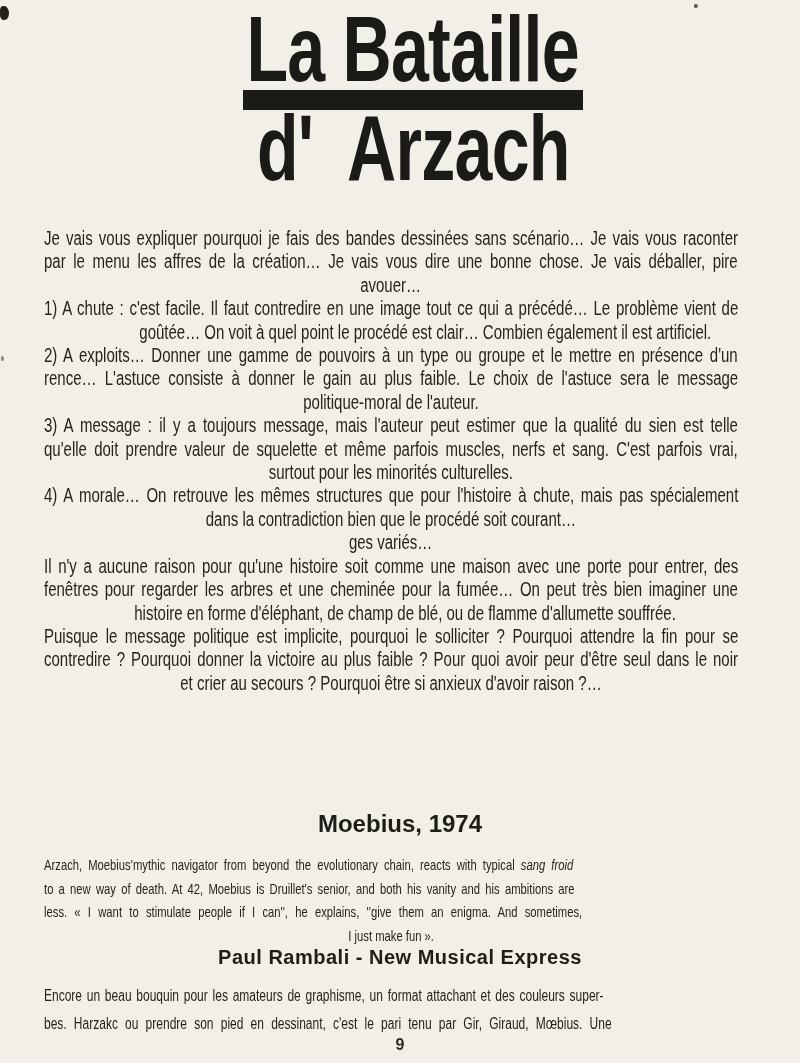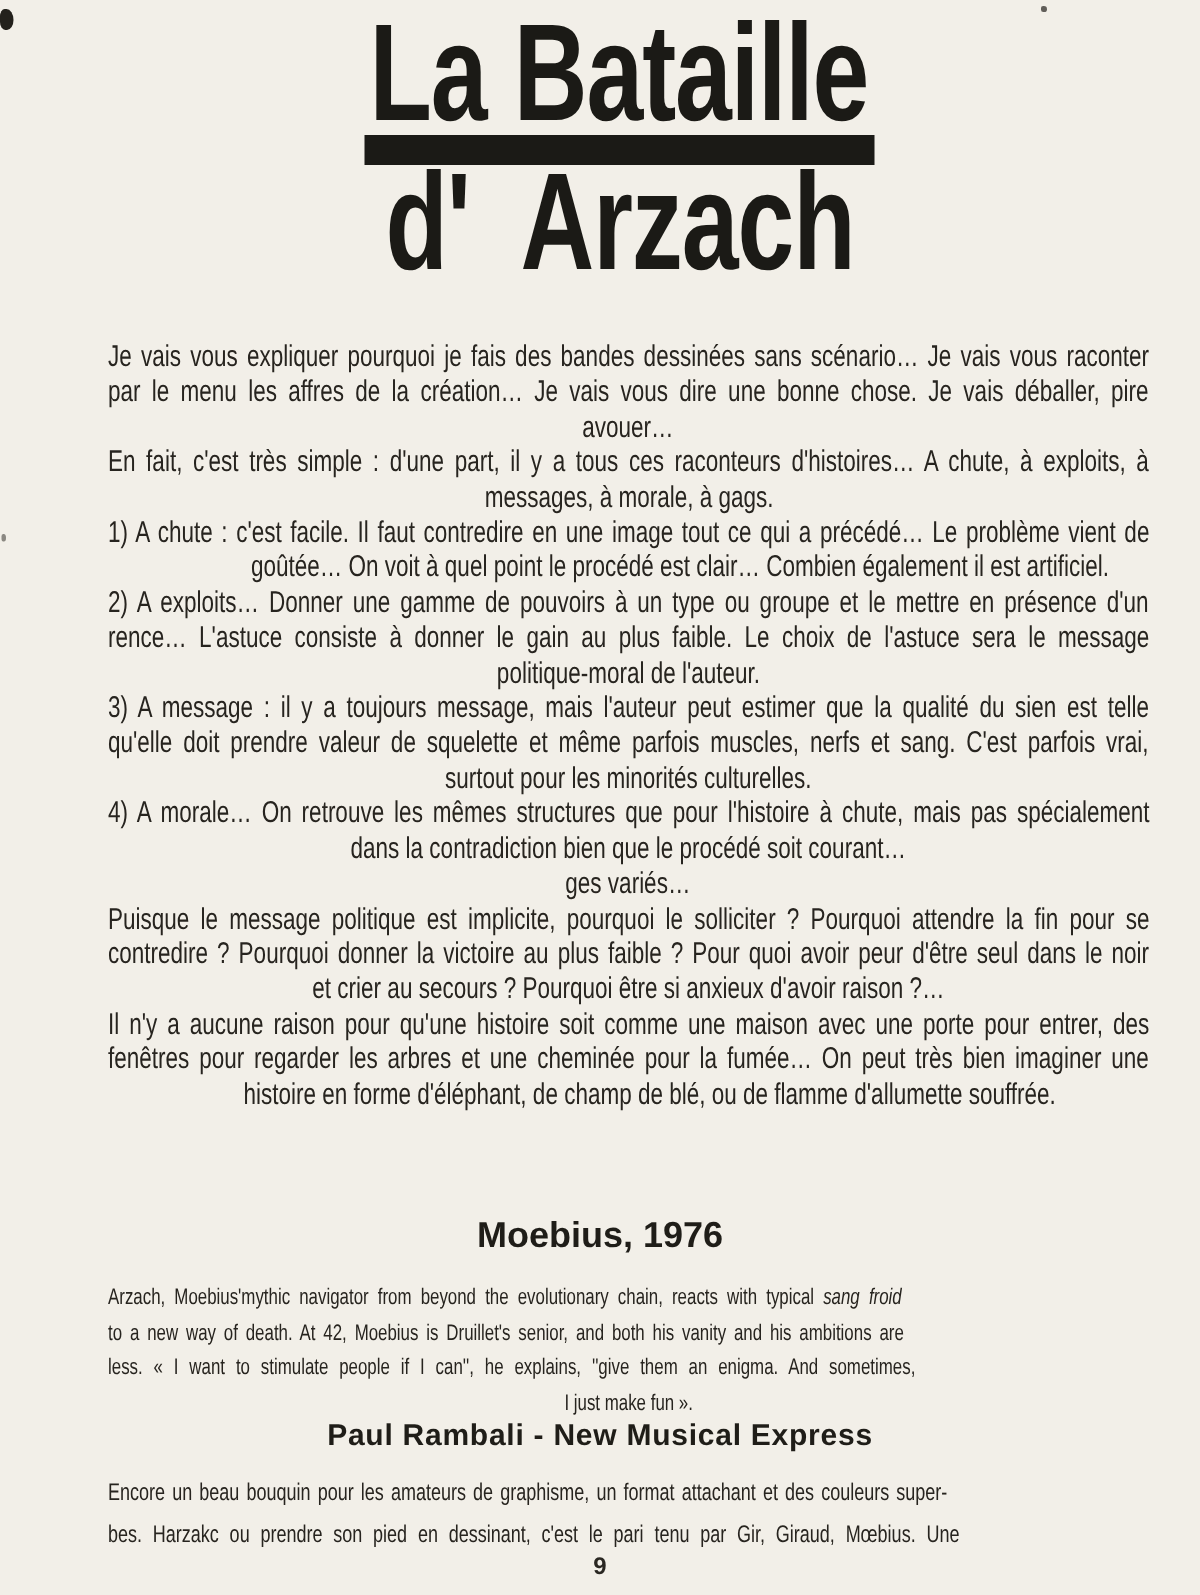--- a/index.html
+++ b/index.html
@@ -16,21 +16,21 @@
     letter-spacing:-1px;white-space:nowrap;
   }
   .title-line .cond{display:inline-block;white-space:nowrap;transform:scaleX(0.74);transform-origin:50% 50%;}
   #title-line1{top:3px}
   #title-line2{top:102px}
   #title-bar{
     position:absolute;left:243px;top:90px;width:340px;height:20px;
     background:#1b1a16;
   }
   
-  .textblock{position:absolute;left:72px;width:694px;}
+  .textblock{position:absolute;left:44px;width:694px;}
   #body-text{top:227px;line-height:23.4px;font-size:20px;}
   #english-quote{top:853px;line-height:23.7px;font-size:15px;}
   #closing-text{top:982px;line-height:28px;font-size:16px;}
   .ln{display:block;}
   .ln .cond{display:inline-block;white-space:nowrap;transform:scaleX(0.75);}
   .j{text-align:left}
   .j .cond{transform-origin:0 50%;}
   .c{text-align:center}
   .c .cond{transform-origin:50% 50%;}
   .it{font-style:italic}
@@ -63,24 +63,20 @@
 <div class="title-line" id="title-line2"><span class="cond">d'&nbsp; Arzach</span></div>
 
 <div class="textblock" id="body-text">
 
   <div class="para">
     <div class="ln j"><span class="cond jfit" style="word-spacing: 2.62222px;">Je vais vous expliquer pourquoi je fais des bandes dessinées sans scénario… Je vais vous raconter</span></div>
     <div class="ln j"><span class="cond jfit" style="word-spacing: 4.46296px;">par le menu les affres de la création… Je vais vous dire une bonne chose. Je vais déballer, pire</span></div>
     <div class="ln c"><span class="cond">avouer…</span></div>
   </div>
 
-  <div class="para">
-    <div class="ln j"><span class="cond jfit" style="word-spacing: 3.85965px;">En fait, c'est très simple : d'une part, il y a tous ces raconteurs d'histoires… A chute, à exploits, à</span></div>
-    <div class="ln c"><span class="cond">messages, à morale, à gags.</span></div>
-  </div>
 
   <div class="para">
     <div class="ln j"><span class="cond jfit" style="word-spacing: 2.06667px;">1) A chute : c'est facile. Il faut contredire en une image tout ce qui a précédé… Le problème vient de</span></div>
     <div class="ln c"><span class="cond">goûtée… On voit à quel point le procédé est clair… Combien également il est artificiel.</span></div>
   </div>
 
   <div class="para">
     <div class="ln j"><span class="cond jfit" style="word-spacing: 3.24074px;">2) A exploits… Donner une gamme de pouvoirs à un type ou groupe et le mettre en présence d'un</span></div>
     <div class="ln j"><span class="cond jfit" style="word-spacing: 5.39583px;">rence… L'astuce consiste à donner le gain au plus faible. Le choix de l'astuce sera le message</span></div>
     <div class="ln c"><span class="cond">politique-moral de l'auteur.</span></div>
@@ -95,34 +91,34 @@
   <div class="para">
     <div class="ln j"><span class="cond jfit" style="word-spacing: 3.28889px;">4) A morale… On retrouve les mêmes structures que pour l'histoire à chute, mais pas spécialement</span></div>
     <div class="ln c"><span class="cond">dans la contradiction bien que le procédé soit courant…</span></div>
   </div>
 
   <div class="para">
     <div class="ln c"><span class="cond">ges variés…</span></div>
   </div>
 
   <div class="para">
+    <div class="ln j"><span class="cond jfit" style="word-spacing: 3.31373px;">Il n'y a aucune raison pour qu'une histoire soit comme une maison avec une porte pour entrer, des</span></div>
+    <div class="ln j"><span class="cond jfit" style="word-spacing: 3.20833px;">fenêtres pour regarder les arbres et une cheminée pour la fumée… On peut très bien imaginer une</span></div>
+    <div class="ln c"><span class="cond">histoire en forme d'éléphant, de champ de blé, ou de flamme d'allumette souffrée.</span></div>
+  </div>
+
+  <div class="para">
     <div class="ln j"><span class="cond jfit" style="word-spacing: 4.42222px;">Puisque le message politique est implicite, pourquoi le solliciter ? Pourquoi attendre la fin pour se</span></div>
     <div class="ln j"><span class="cond jfit" style="word-spacing: 2.46296px;">contredire ? Pourquoi donner la victoire au plus faible ? Pour quoi avoir peur d'être seul dans le noir</span></div>
     <div class="ln c"><span class="cond">et crier au secours ? Pourquoi être si anxieux d'avoir raison ?…</span></div>
   </div>
 
-  <div class="para">
-    <div class="ln j"><span class="cond jfit" style="word-spacing: 3.31373px;">Il n'y a aucune raison pour qu'une histoire soit comme une maison avec une porte pour entrer, des</span></div>
-    <div class="ln j"><span class="cond jfit" style="word-spacing: 3.20833px;">fenêtres pour regarder les arbres et une cheminée pour la fumée… On peut très bien imaginer une</span></div>
-    <div class="ln c"><span class="cond">histoire en forme d'éléphant, de champ de blé, ou de flamme d'allumette souffrée.</span></div>
-  </div>
-
 </div>
 
-<div class="center-head" id="moebius-heading">Moebius, 1976</div>
+<div class="center-head" id="moebius-heading">Moebius, 1974</div>
 
 <div class="textblock" id="english-quote">
   <div class="ln j"><span class="cond jfit" style="word-spacing: 3.94444px;"><span>Arzach, Moebius'mythic navigator from beyond the evolutionary chain, reacts with typical </span><span class="it">sang froid</span></span></div>
   <div class="ln j"><span class="cond jfit" style="word-spacing: 2.80702px;">to a new way of death. At 42, Moebius is Druillet's senior, and both his vanity and his ambitions are</span></div>
   <div class="ln j"><span class="cond jfit" style="word-spacing: 5.4902px;">less. « I want to stimulate people if I can'', he explains, ''give them an enigma. And sometimes,</span></div>
   <div class="ln c"><span class="cond">I just make fun ».</span></div>
 </div>
 
 <div class="center-head" id="rambali-heading">Paul Rambali - New Musical Express</div>
 

